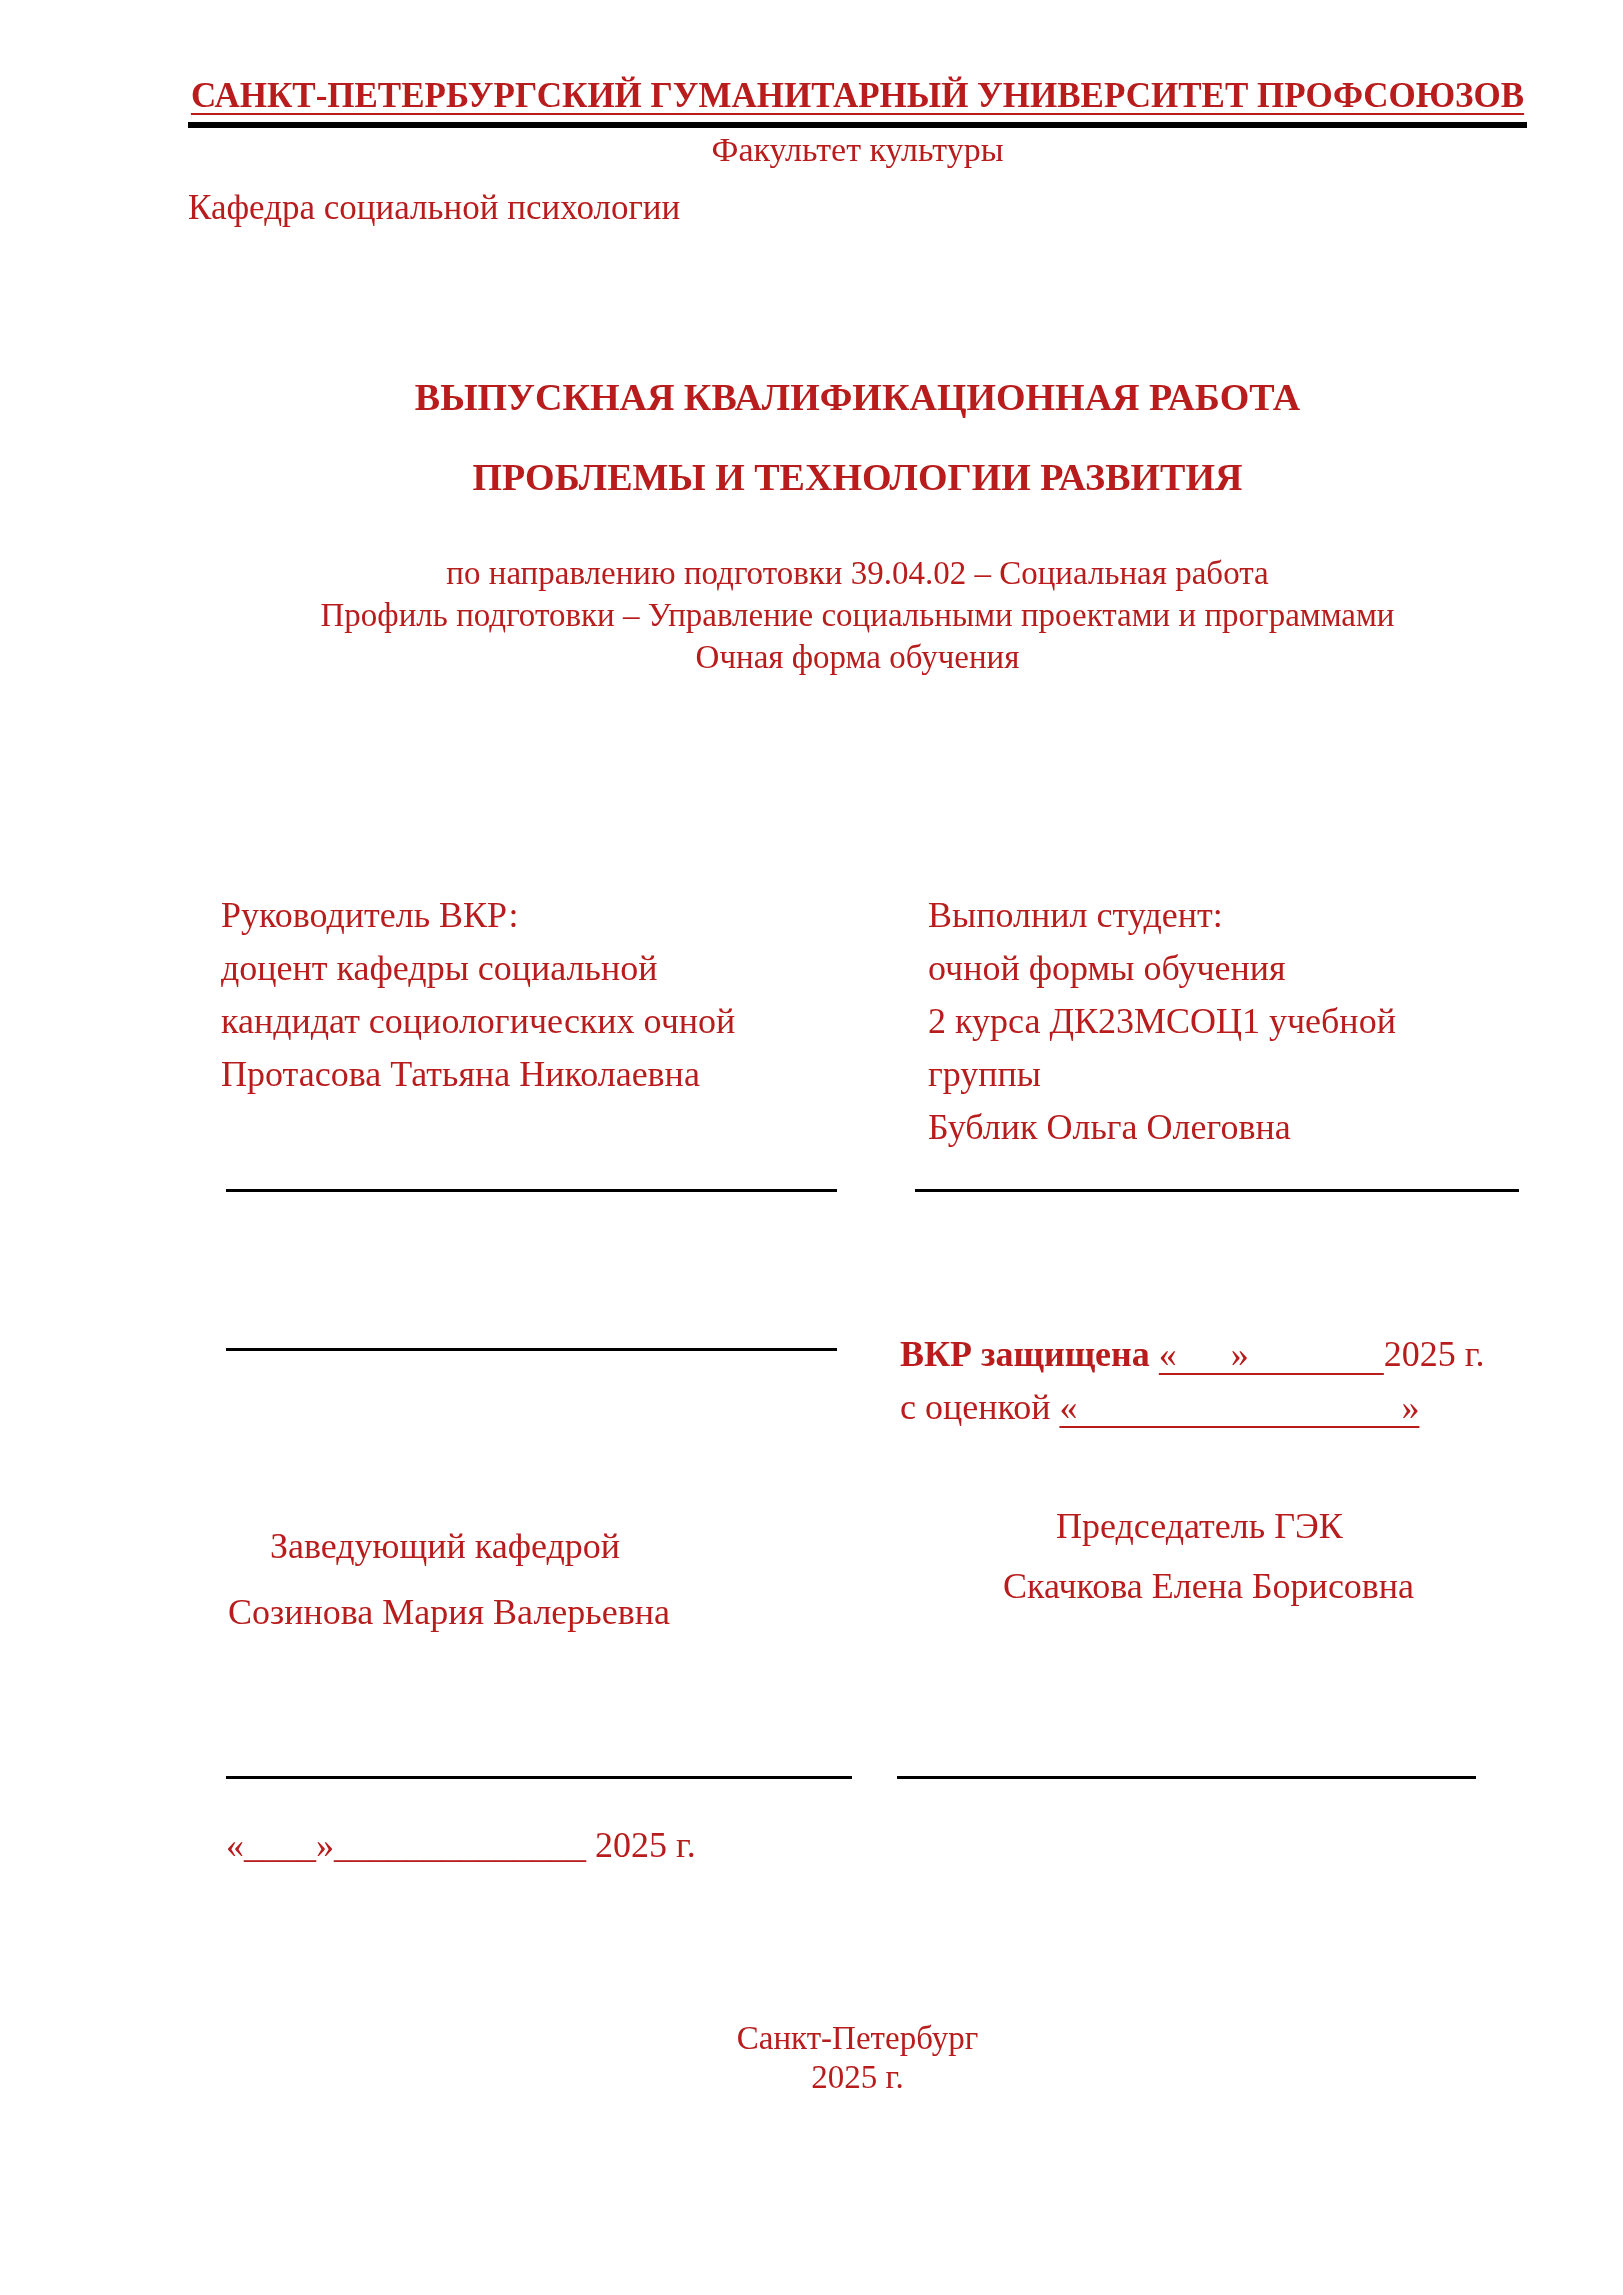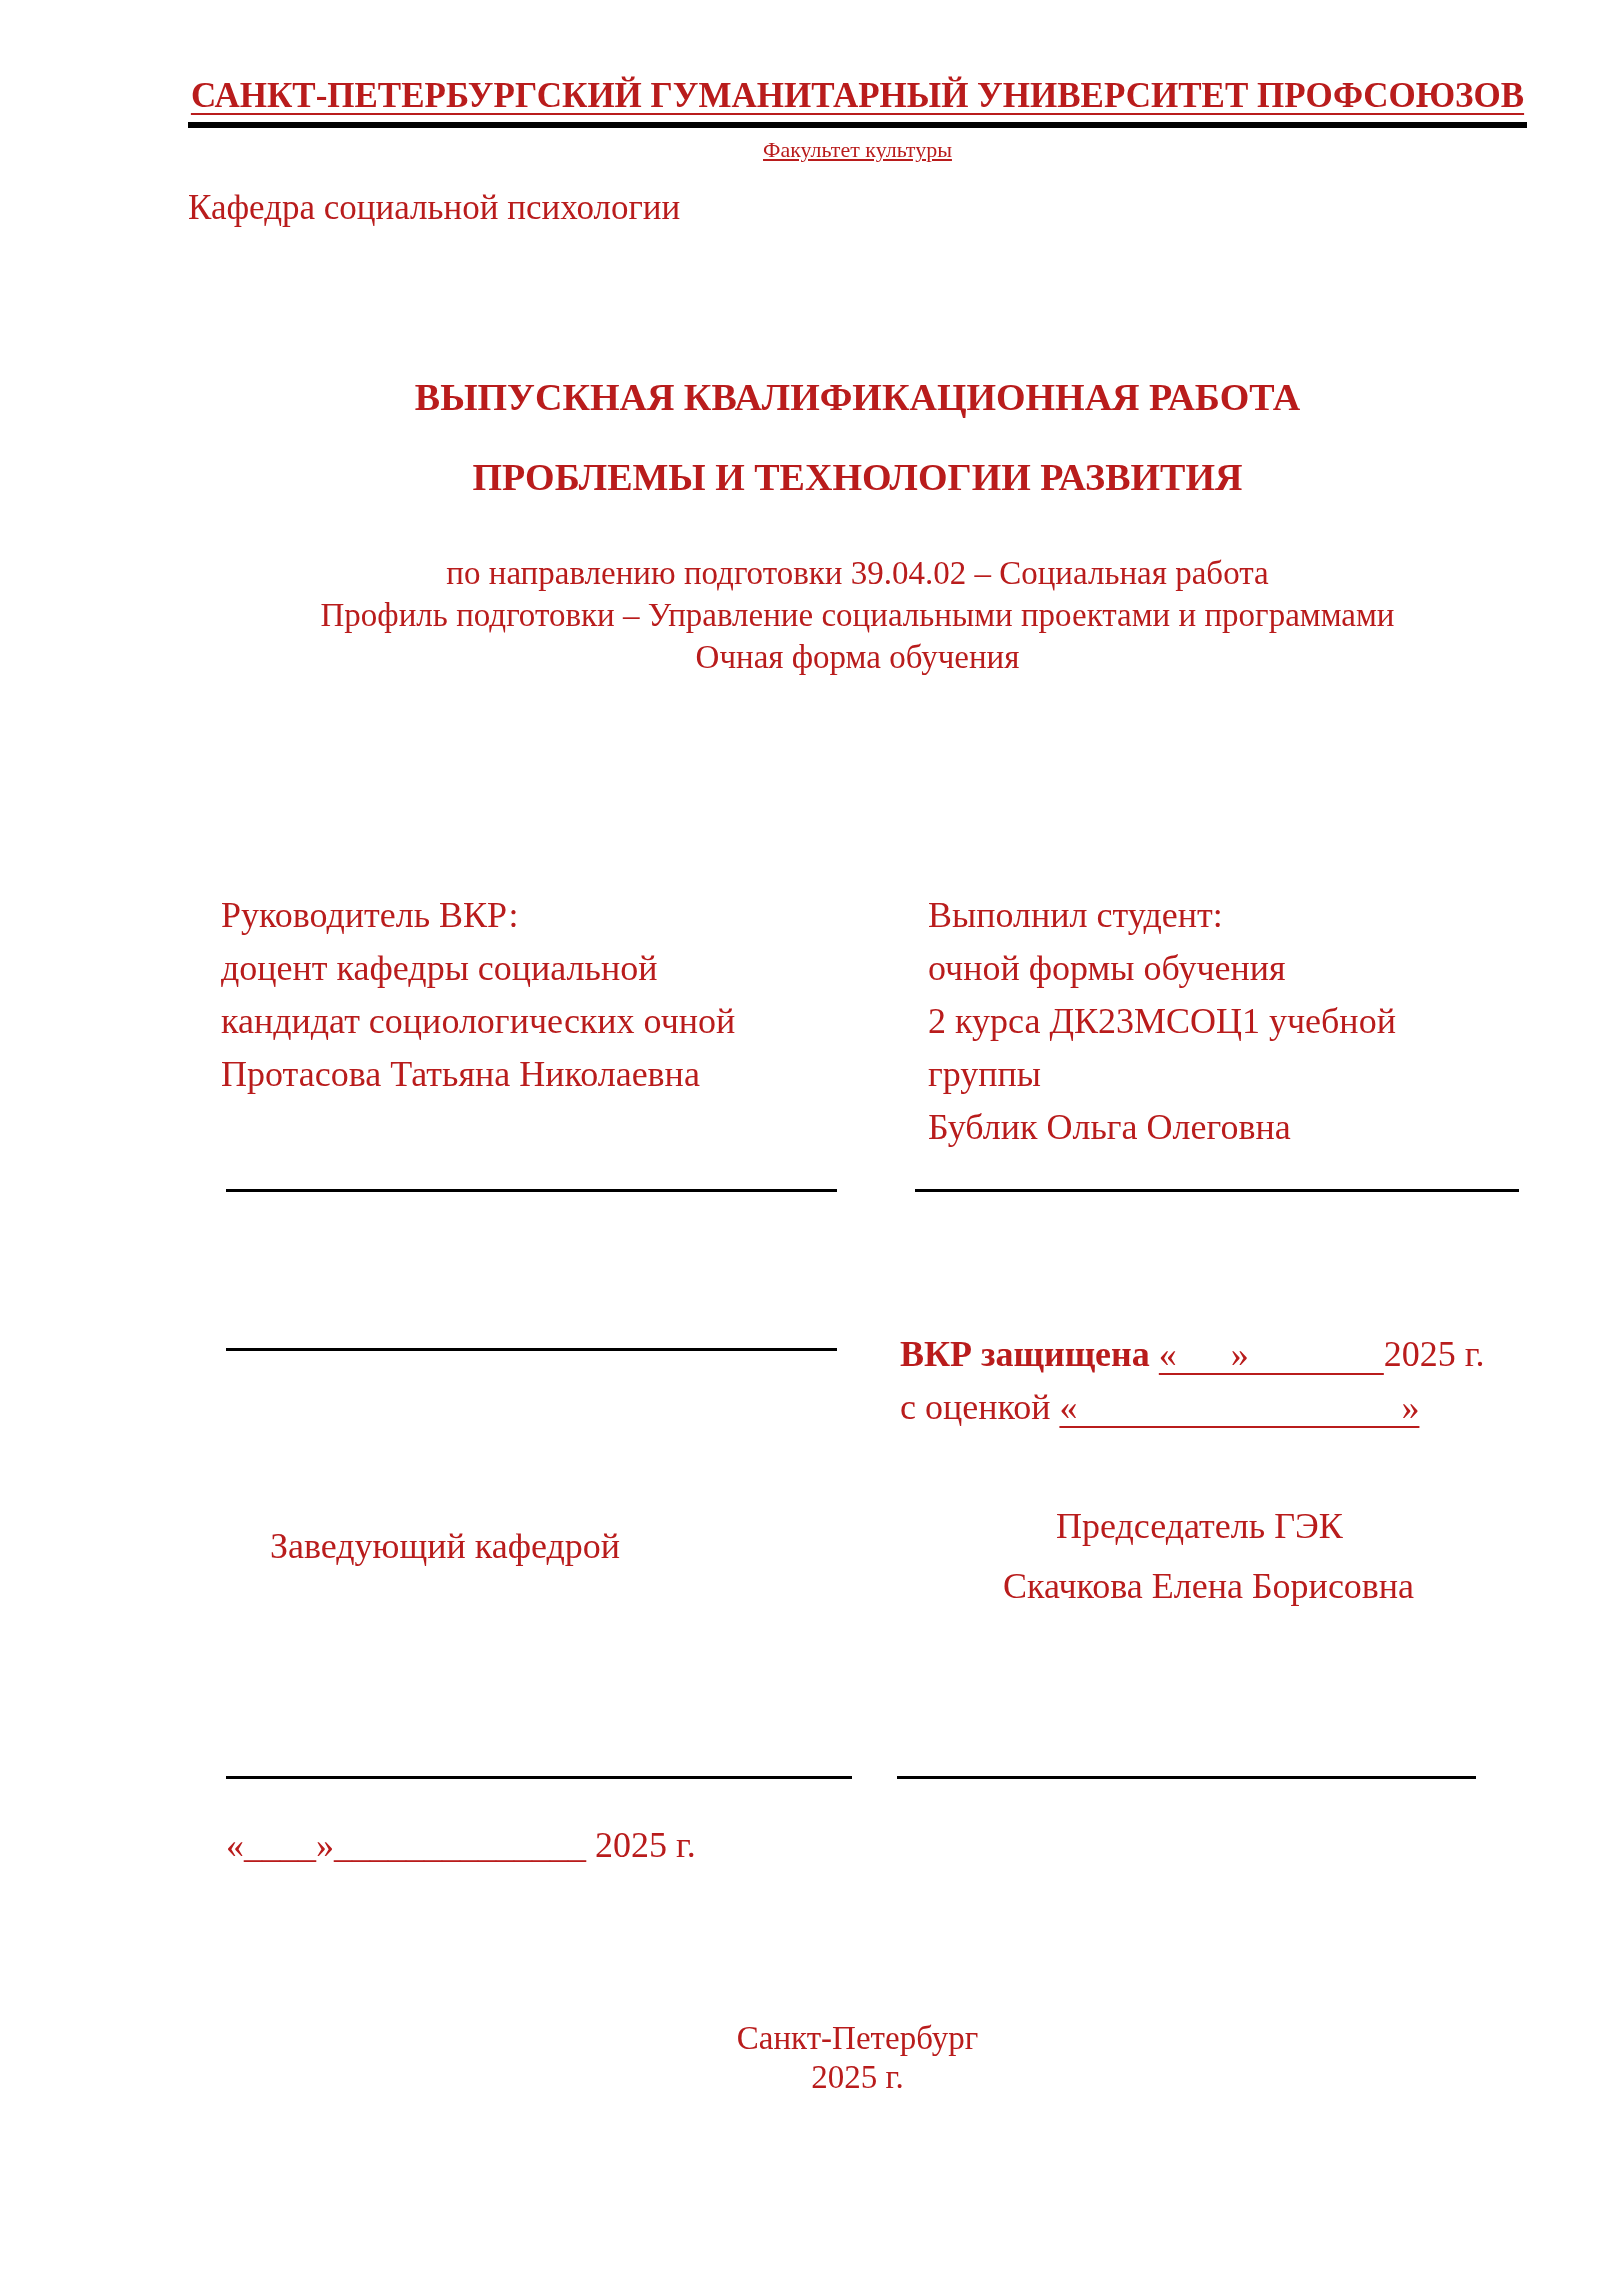--- a/index.html
+++ b/index.html
@@ -24,21 +24,21 @@
     text-decoration: underline;
     text-decoration-thickness: 2.4px;
     text-underline-offset: 5.5px;
   }
   .header-rule {
     position: absolute;
     top: 122px; left: 188px;
     width: 1339px; height: 6.3px;
     background: #000000;
   }
-  .faculty { top: 130px; font-size: 22px; line-height: 39px; text-decoration: underline; }
+  .faculty { top: 130px; font-size: 34px; line-height: 39px; }
   .department { top: 188px; font-size: 35px; line-height: 39px; text-align: left; }
 
   .work-type { top: 375px; font-size: 38px; font-weight: bold; line-height: 44px; }
   .thesis-title { top: 454px; font-size: 38px; font-weight: bold; line-height: 46px; }
   .subtitle { top: 552px; font-size: 33px; line-height: 42px; }
 
   .col { position: absolute; top: 849px; font-size: 36px; line-height: 53px; white-space: nowrap; margin-top: 40px; }
   .col-left  { left: 221px; }
   .col-right { left: 928px; }
 
@@ -114,20 +114,21 @@
     </div>
     <div>
       <span>с оценкой</span>
       <span class="ublank">«&nbsp;&nbsp;&nbsp;&nbsp;&nbsp;&nbsp;&nbsp;&nbsp;&nbsp;&nbsp;&nbsp;&nbsp;&nbsp;&nbsp;&nbsp;&nbsp;&nbsp;&nbsp;&nbsp;&nbsp;&nbsp;&nbsp;&nbsp;&nbsp;&nbsp;&nbsp;&nbsp;&nbsp;&nbsp;&nbsp;&nbsp;&nbsp;&nbsp;&nbsp;&nbsp;&nbsp;»</span>
     </div>
   </div>
 
   <div class="role-line gek-role">Председатель ГЭК</div>
   <div class="role-line dept-head-role">Заведующий кафедрой</div>
   <div class="role-line gek-name">Скачкова Елена Борисовна</div>
+  <div class="role-line dept-head-name">Созинова Мария Валерьевна</div>
 
   <div class="sig-line sig-bot-left"></div>
   <div class="sig-line sig-bot-right"></div>
 
   <div class="abs date-line">«____»______________ 2025 г.</div>
 
   <div class="center-block footer">
     <div>Санкт-Петербург</div>
     <div>2025 г.</div>
   </div>

